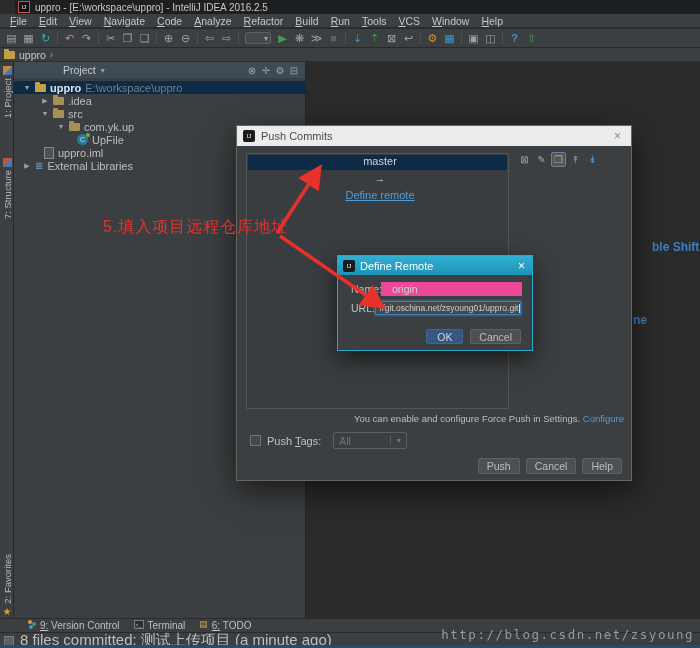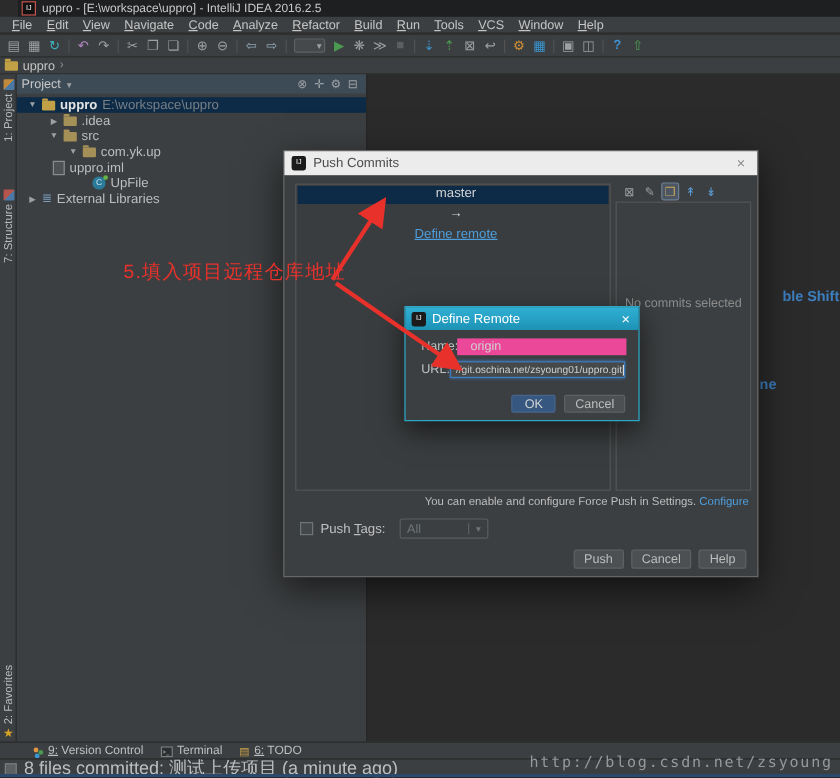--- a/index.html
+++ b/index.html
@@ -28,21 +28,21 @@
   .stripe{left:0;top:62px;width:14px;height:556px;background:#3c3f41;border-right:1px solid #292929;box-sizing:border-box;}
   .stripe-btn{position:absolute;left:0;width:14px;display:flex;flex-direction:column;align-items:center;gap:3px;}
   .vlabel{writing-mode:vertical-rl;transform:rotate(180deg);font-size:9.5px;color:#b9bcbe;white-space:nowrap;}
   .ic-projtool{width:9px;height:9px;background:linear-gradient(135deg,#c08a3e 50%,#4b79a5 50%);border-radius:1px;}
   .ic-structtool{width:9px;height:9px;background:linear-gradient(135deg,#b5554d 50%,#4b79a5 50%);border-radius:1px;}
   .ic-star{font-size:10px;color:#d8a326;line-height:10px;}
 
   
   .project-panel{left:14px;top:62px;width:292px;height:556px;background:#3c3f41;border-right:1px solid #262626;box-sizing:border-box;}
   .pp-header{height:16px;background:#3d4b57;display:flex;align-items:center;padding:0 4px;box-sizing:border-box;}
-  .pp-title{font-size:10.5px;color:#c8c8c8;}
+  .pp-title{font-size:10.5px;color:#c8c8c8;margin-left:45px;}
   .pp-caret{font-size:8px;color:#9da0a3;margin-left:5px;}
   .pp-sp{flex:1;}
   .pp-hicon{font-size:10px;color:#9da0a3;width:14px;text-align:center;}
   .tree{padding-top:3px;}
   .tree-row{display:flex;align-items:center;height:13px;gap:4px;font-size:11px;color:#bcbec0;white-space:nowrap;box-sizing:border-box;}
   .tree-row.sel{background:#0d2a47;}
   .tree-arrow{width:8px;font-size:7px;color:#9da0a3;text-align:center;flex:0 0 auto;}
   .bold{font-weight:bold;color:#e4e4e4;}
   .dim-path{color:#787f85;}
   .ic-folder{position:relative;width:11px;height:8px;background:#a59157;border-radius:1px;flex:0 0 auto;}
@@ -52,21 +52,21 @@
   .ic-class::after{content:"";position:absolute;right:-2px;top:-1px;width:4px;height:4px;border-radius:50%;background:#62b543;}
   .ic-file{width:8px;height:10px;background:#4e5254;border:1px solid #8a8d90;flex:0 0 auto;}
   .ic-lib{font-size:10px;color:#7d9cc0;line-height:10px;flex:0 0 auto;}
 
   
   .editor{left:306px;top:62px;width:394px;height:556px;background:#2b2b2b;}
   .tip-frag{position:absolute;color:#3c7fc0;font-size:12px;font-weight:bold;white-space:nowrap;}
 
   
   .bottombar{left:0;top:618px;width:700px;height:14px;background:#3c3f41;border-top:1px solid #2b2b2b;display:flex;align-items:center;gap:14px;padding-left:28px;box-sizing:border-box;}
-  .bb-item{display:flex;align-items:flex-end;gap:4px;}
+  .bb-item{display:flex;align-items:flex-start;gap:4px;}
   .bb-label{font-size:10px;color:#bdbfc1;display:inline-block;}
   .ic-vc{width:4px;height:4px;border-radius:50%;background:#e09642;box-shadow:4px 2px 0 #4a9a51,1px 5px 0 #3a95d1;margin-right:4px;margin-bottom:4px;}
   .ic-term{width:10px;height:9px;background:#2b2d2e;border:1px solid #7c7f82;font-size:5px;color:#cfd2d4;line-height:8px;padding-left:1px;box-sizing:border-box;}
   .ic-todo{font-size:9px;color:#caa04a;line-height:9px;}
   .statusbar{left:0;top:632px;width:700px;height:16px;background:#3c3f41;border-top:1px solid #2a2a2a;display:flex;align-items:center;box-sizing:border-box;}
   .ic-toggle{width:8px;height:8px;background:#5c6062;border:1px solid #7a7d80;margin:0 6px 0 4px;}
   .status-text{font-size:15px;color:#bdbfc1;white-space:nowrap;}
   .bottom-edge{left:0;top:645px;width:700px;height:3px;background:#2a4a6d;}
   .watermark{right:6px;top:627px;font-family:"DejaVu Sans Mono",monospace;font-size:12.5px;letter-spacing:1.5px;color:#97989a;z-index:60;}
 
@@ -227,27 +227,27 @@
       <div class="tree-row" style="padding-left:27px;">
         <span class="tree-arrow">▼</span>
         <span class="ic-folder"></span>
         <span>src</span>
       </div>
       <div class="tree-row" style="padding-left:43px;align-items:center;">
         <span class="tree-arrow">▼</span>
         <span class="ic-folder"></span>
         <span>com.yk.up</span>
       </div>
+      <div class="tree-row" style="padding-left:63px;">
+        <span class="ic-class">C</span>
+        <span>UpFile</span>
+      </div>
       <div class="tree-row" style="padding-left:30px;">
         <span class="ic-file"></span>
         <span>uppro.iml</span>
-      </div>
-      <div class="tree-row" style="padding-left:63px;">
-        <span class="ic-class">C</span>
-        <span>UpFile</span>
       </div>
       <div class="tree-row" style="padding-left:9px;">
         <span class="tree-arrow">▶</span>
         <span class="ic-lib">≣</span>
         <span>External Libraries</span>
       </div>
     </div>
   </div>
 
   <div class="abs editor">
@@ -267,23 +267,20 @@
         <span>→</span>
         <span class="branch-link">Define remote</span>
       </div>
     </div>
     <div class="pc-tools">
       <span class="pc-tool">⊠</span>
       <span class="pc-tool">✎</span>
       <span class="pc-tool on">❒</span>
       <span class="pc-tool blue">↟</span>
       <span class="pc-tool blue">↡</span>
-    </div>
-    <div class="pc-details">
-      <div class="pc-empty">No commits selected</div>
     </div>
     <div class="pc-hint">
       <span>You can enable and configure Force Push in Settings.</span>
       <span class="pc-hint-link">Configure</span>
     </div>
     <div class="pc-tags">
       <span class="cb"></span>
       <span class="tags-label"><span>Push </span><span class="mn">T</span><span>ags:</span></span>
       <span class="tags-combo">
         <span class="tags-combo-val">All</span>

